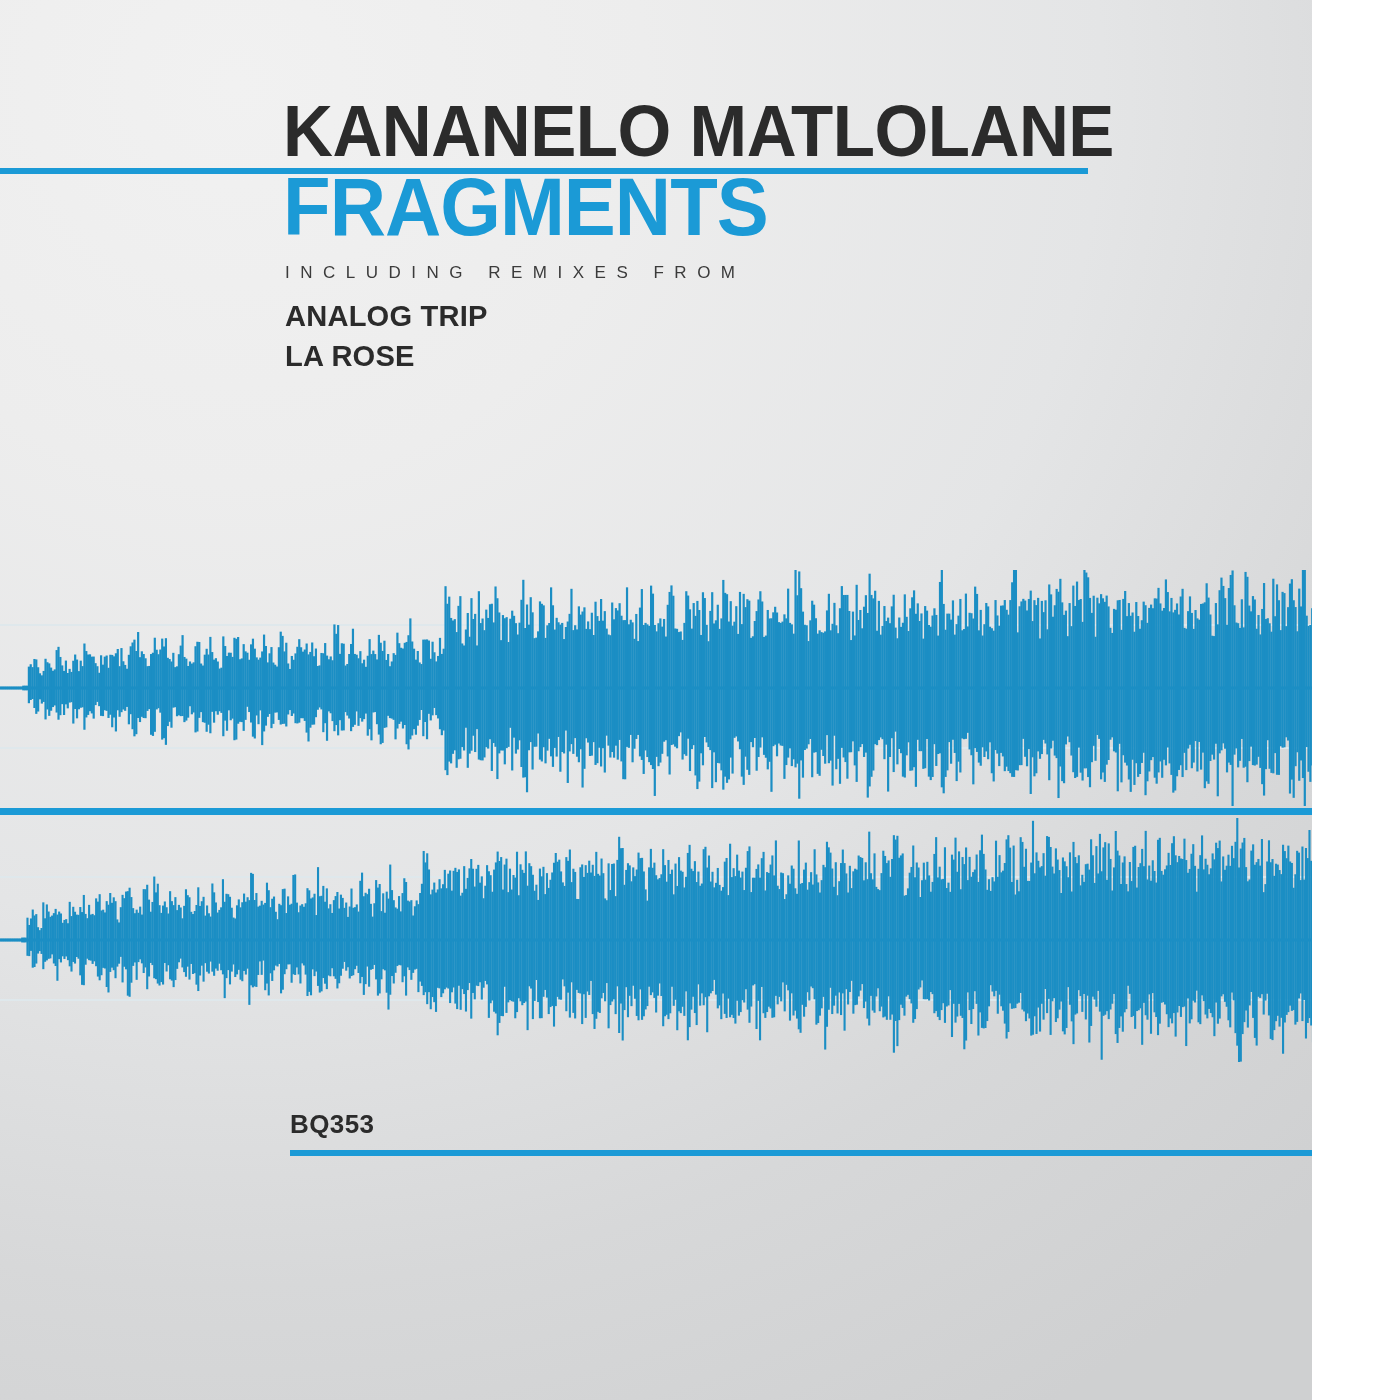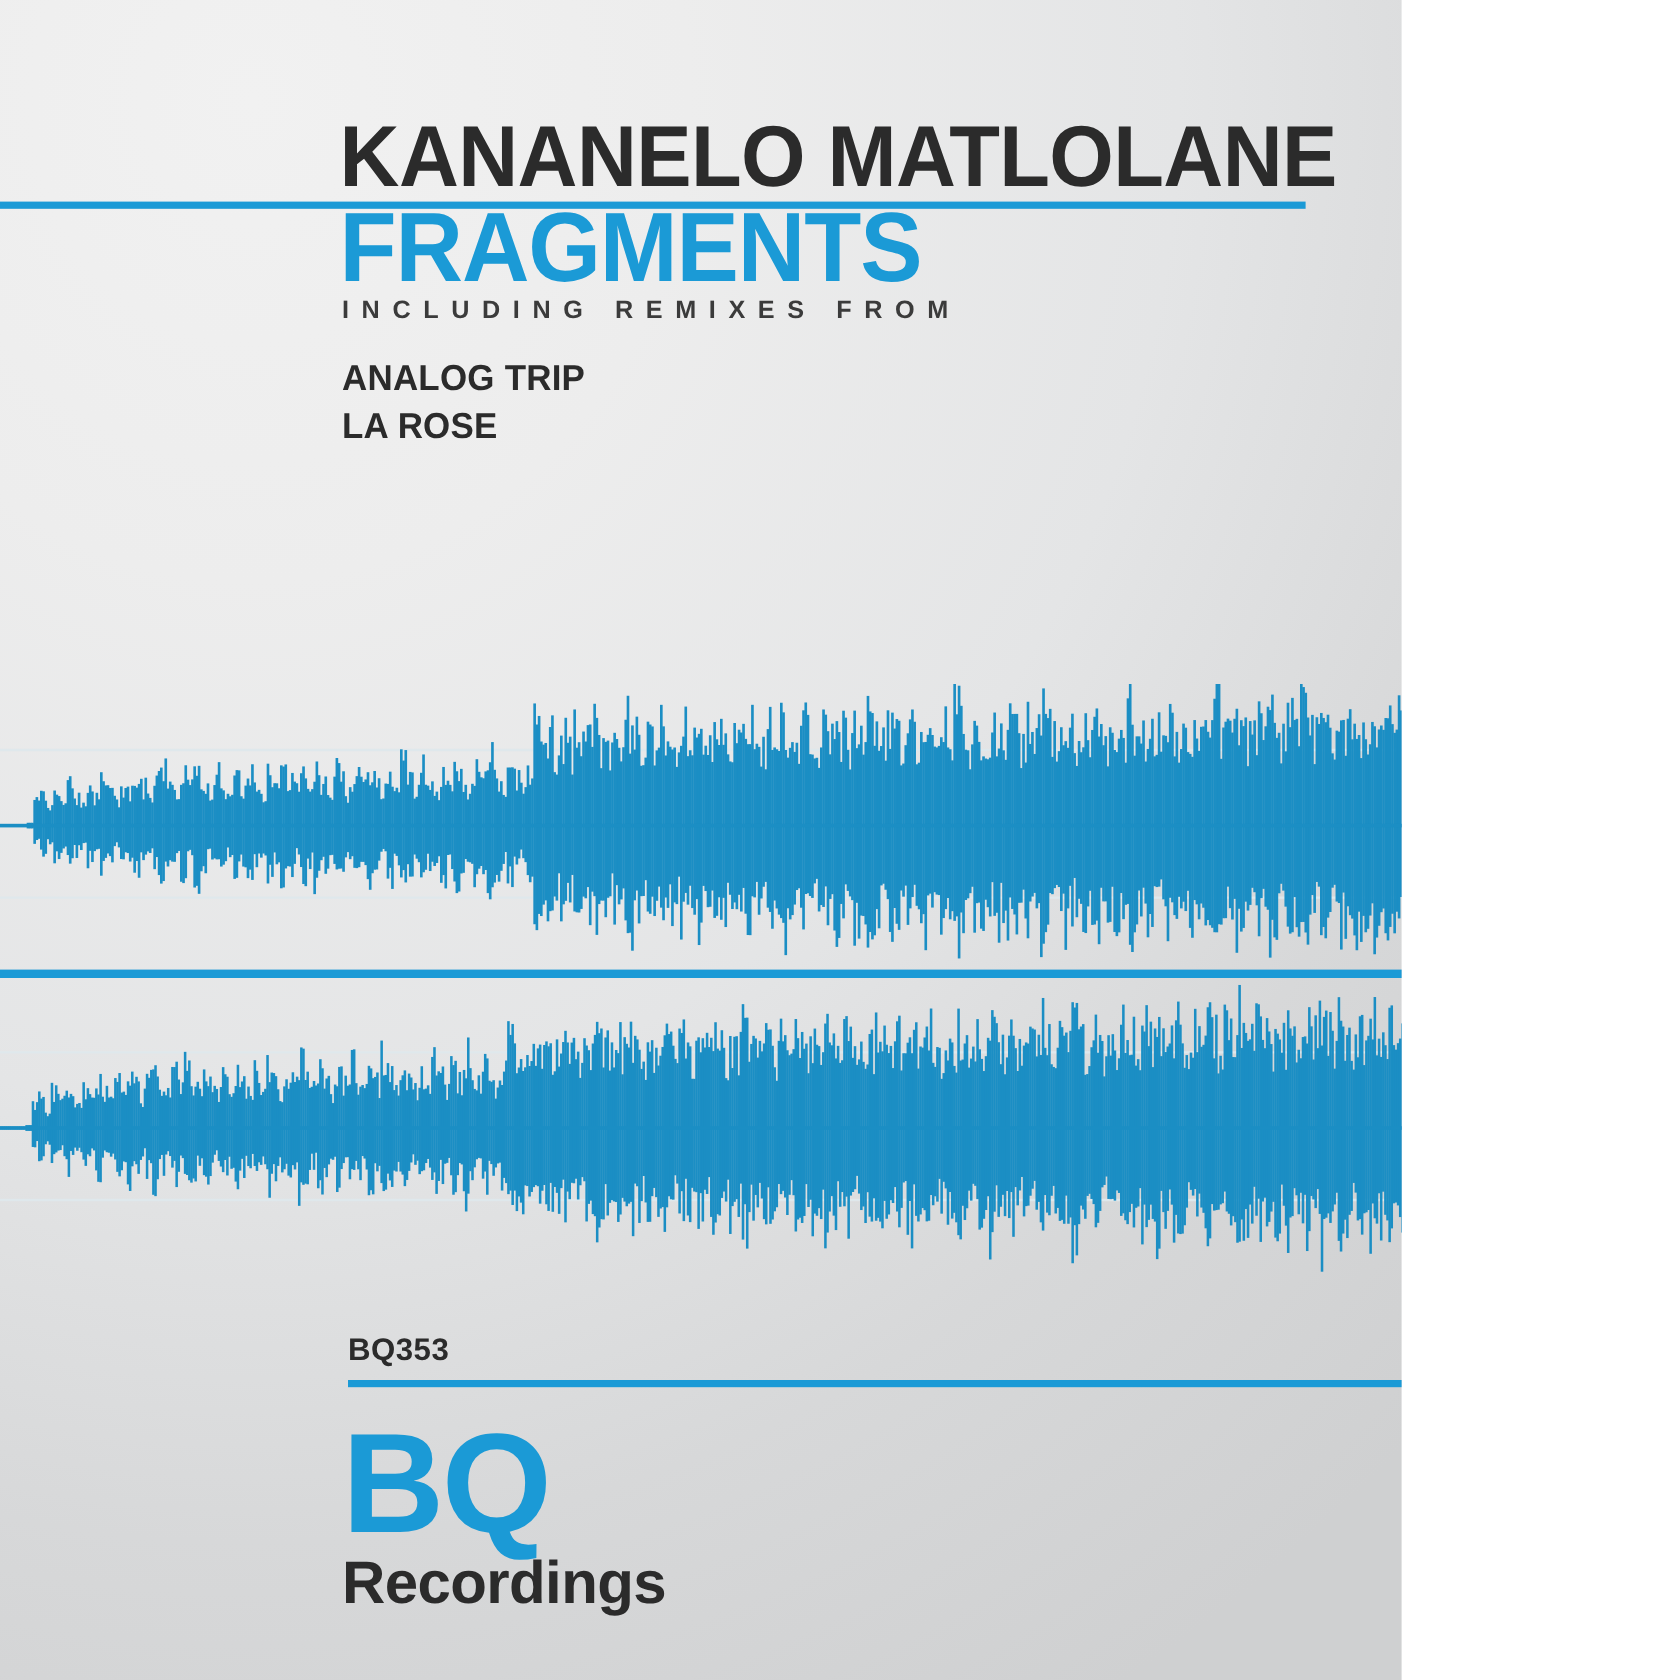--- a/index.html
+++ b/index.html
@@ -2,21 +2,21 @@
 <html><head>
 <meta charset="utf-8">
 <style>
   html, body {
     margin: 0;
     padding: 0;
     background: #ffffff;
   }
   #cover {
     position: relative;
-    width: 1168px;
+    width: 1312px;
     height: 1400px;
     overflow: hidden;
     font-family: "Liberation Sans", "DejaVu Sans", sans-serif;
     background:
       radial-gradient(120% 110% at 18% 6%, #f1f1f1 0%, #ededed 26%, #e4e5e6 55%, #d7d8d9 78%, #cfd0d1 100%);
   }
 
   
   .rule-top {
     position: absolute;
@@ -67,24 +67,24 @@
     color: #1b9ad6;
     letter-spacing: -1px;
     transform: scaleX(0.95);
     transform-origin: left top;
     white-space: nowrap;
     z-index: 3;
   }
   .remix-kicker {
     position: absolute;
     left: 285px;
-    top: 248px;
-    font-size: 21px;
+    top: 262px;
+    font-size: 17px;
     line-height: 22px;
-    font-weight: 700;
+    font-weight: 400;
     color: #3b3b3b;
     letter-spacing: 10.5px;
     white-space: nowrap;
   }
   .remix-list {
     position: absolute;
     left: 285px;
     top: 296px;
     width: 600px;
   }
@@ -1731,18 +1731,14 @@
           <rect x="1398.24" y="44.27" width="2.11" height="172.42" fill="#1b8ec4"></rect>
           <rect x="0" y="123.50" width="1400" height="3" fill="#1b8ec4"></rect>
         </g>
     </svg>
   </div>
 
   <div class="catalog">BQ353</div>
 
   <div class="rule-bottom"></div>
 
-  <div class="logo-block">
-    <div class="logo-bq">BQ</div>
-    <div class="logo-recordings">Recordings</div>
-  </div>
 
 </div>
 
 </body></html>

